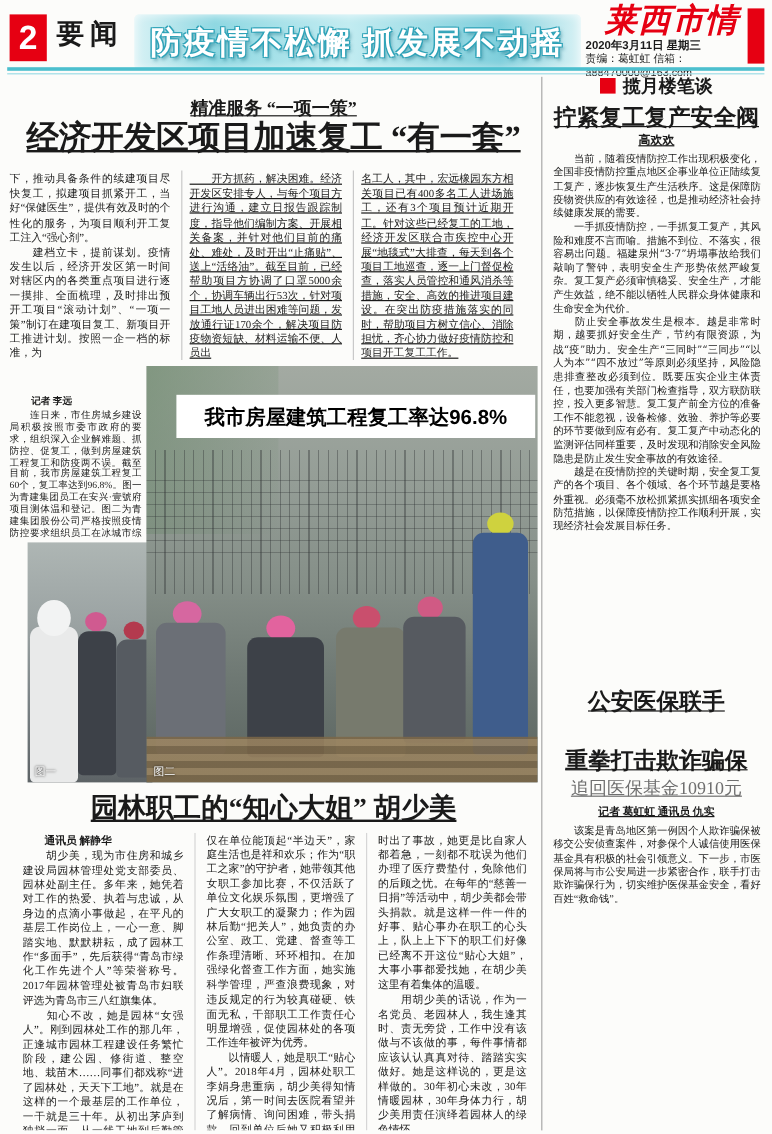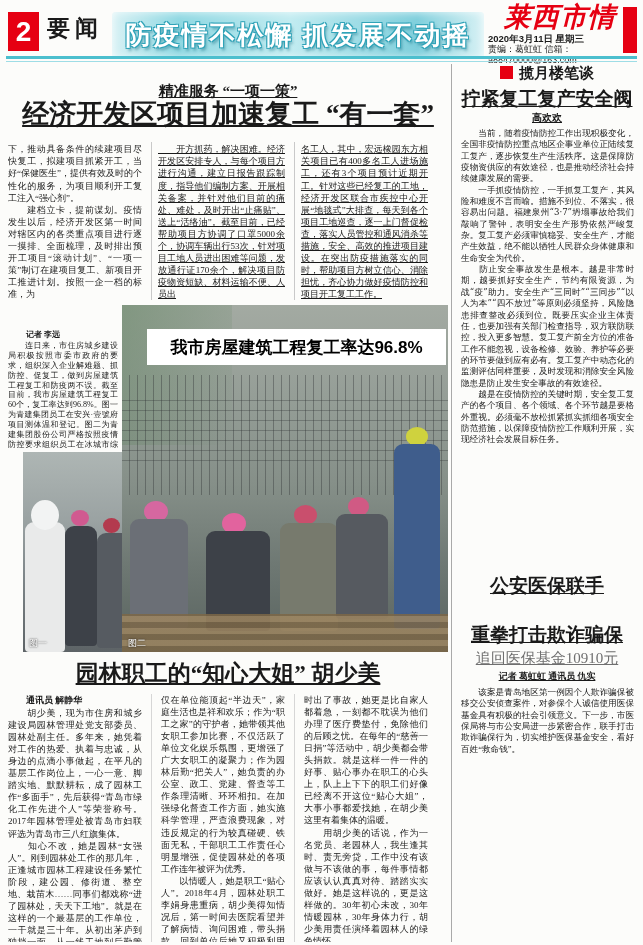--- a/index.html
+++ b/index.html
@@ -59,21 +59,21 @@
   .torso { position:absolute; border-radius:9px 9px 4px 4px; }
   .headline-box { position:absolute; left:25px; top:24px; right:2px; height:36px; background:#fff;
                   display:flex; align-items:center; justify-content:center;
                   font:900 17px/1 "Liberation Sans",sans-serif; color:#000; }
   .photo-label { position:absolute; left:6px; bottom:4px; color:#fff; font:9px/1 "Liberation Sans",sans-serif;
                  text-shadow:0 0 2px #000; }
 
   
   .headline-2 { left:8px; top:660px; width:440px; font:900 23px/1.2 "Liberation Serif",serif; }
   .cols-2 { left:8px; top:694px; width:440px; height:248px; display:flex; overflow:hidden; }
-  .col2x { width:134px; overflow:hidden; font-size:9px; line-height:1.34; display:flex; flex-direction:column; }
+  .col2x { width:134px; overflow:hidden; font-size:9px; line-height:1.34; display:flex; flex-direction:column;margin-left:11px; }
   .col2x + .col2x { margin-left:9px; padding-left:9px; border-left:1px solid #d6d6d6; }
   .flex1 { flex:1; overflow:hidden; }
   .red-banner { position:relative; width:134px; height:84px; margin-top:3px;
                 background:linear-gradient(135deg,#d8101f 0%,#b10617 55%,#8a0310 100%); overflow:hidden; }
   .emblem { position:absolute; left:55px; top:5px; width:20px; height:20px; border:2px solid #ffd24a;
             border-radius:50%; }
   .emblem-dot { position:absolute; left:6px; top:6px; width:4px; height:4px; background:#ffd24a; border-radius:50%; }
   .dove { position:absolute; right:8px; top:8px; width:0; height:0;
           border-left:9px solid transparent; border-bottom:6px solid rgba(255,255,255,.9);
           transform:rotate(-18deg); }

